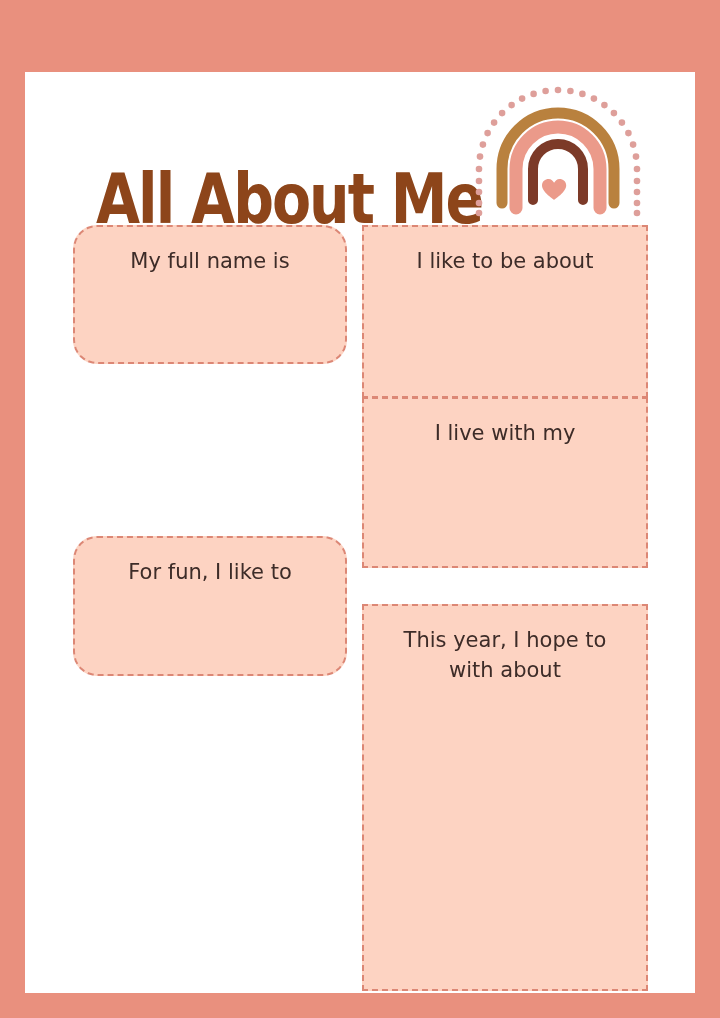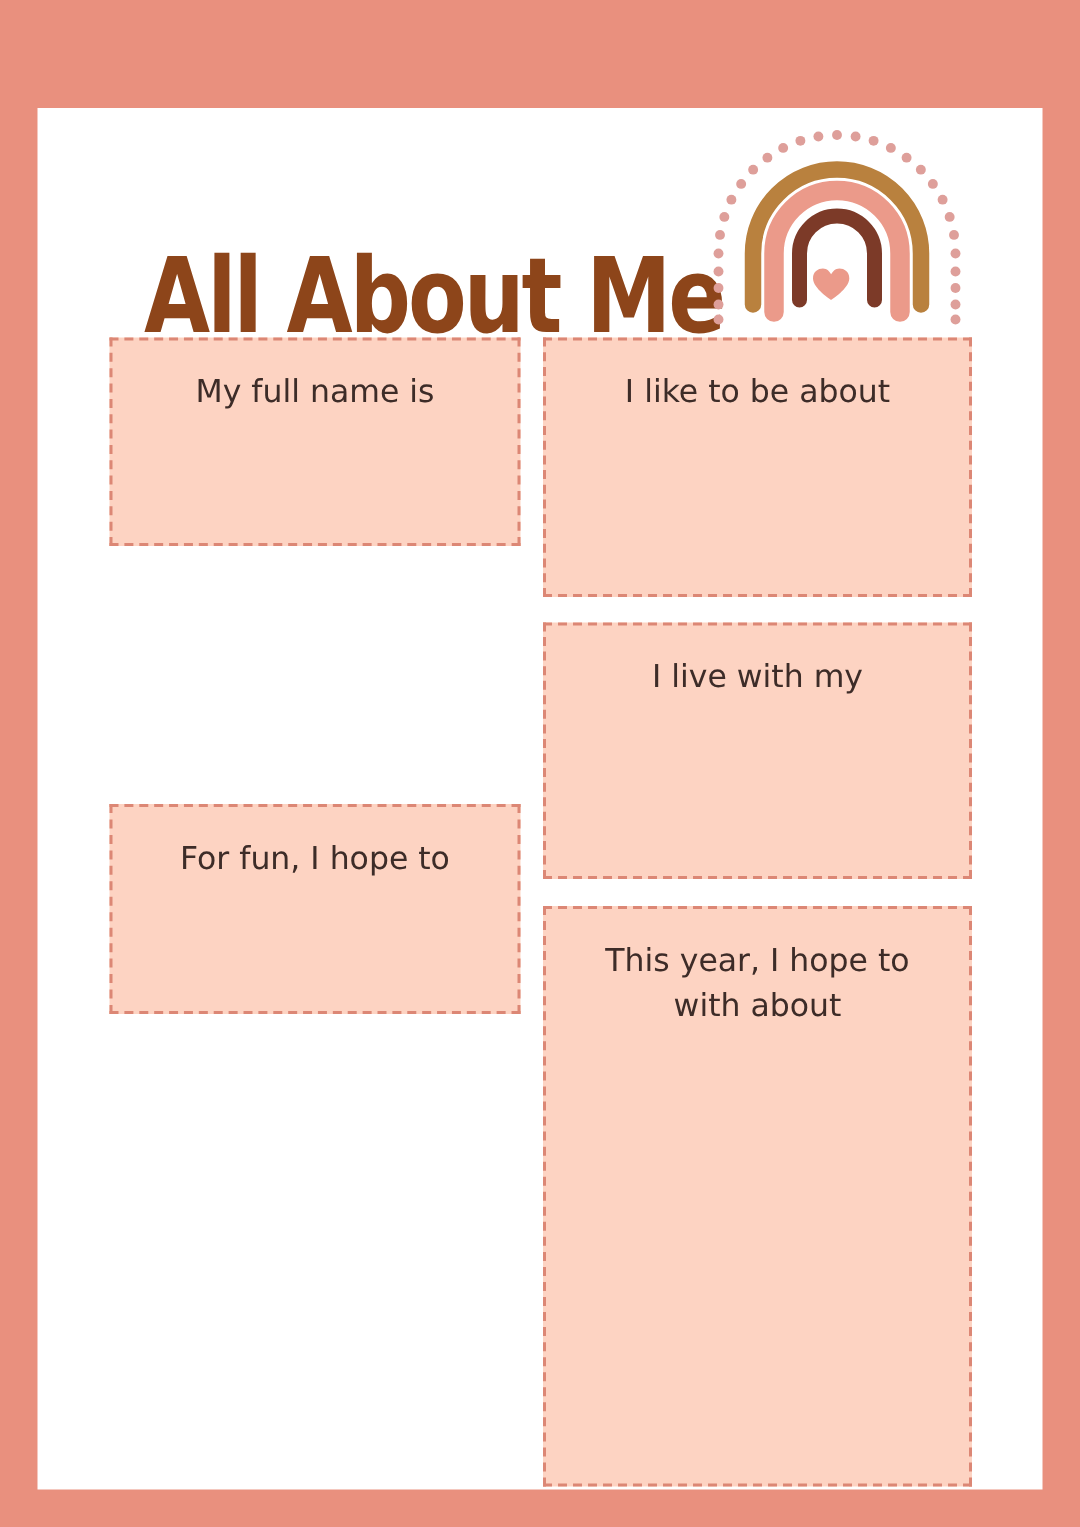--- a/index.html
+++ b/index.html
@@ -35,30 +35,30 @@
     border:2px dashed var(--box-border,#dc8775);
     box-sizing:content-box;
     text-align:center;
   }
   .flabel{
     padding:19px 16px 0 16px;
     font-size:21px;line-height:1.45;
     color:var(--label-text,#3d2c28);
   }
   
-  .l{left:48px;width:270px;}
+  .l{left:48px;width:270px;border-radius:24px;}
   .l1{top:153px;height:135px;}
   .l2{top:310px;height:134px;}
   .l3{top:464px;height:136px;}
   .l4{top:626px;height:132px;}
   .l5{top:781px;height:133px;}
   
   .r{left:337px;width:282px;}
   .r1{top:153px;height:169px;}
-  .r2{top:343px;height:167px;}
+  .r2{top:325px;height:167px;}
   .r3{top:532px;height:383px;}
 </style>
 </head>
 <body>
 
 <div class="page">
 
   <div class="title">All About Me</div>
 
   <svg class="rainbow" viewBox="0 0 205 142">
@@ -98,21 +98,21 @@
     <path class="arc arc-inner" d="M 78 119 L 78 88 A 25 25 0 0 1 128 88 L 128 119"></path>
     <g transform="translate(87,98) scale(1.1)">
       <path class="heart" d="M 0,6 C 0,2 3,0 6,0 C 8.5,0 10,1.8 11,3.5 C 12,1.8 13.5,0 16,0 C 19,0 22,2 22,6 C 22,12 11,19 11,19 C 11,19 0,12 0,6 Z"></path>
     </g>
   </svg>
 
   <div class="fbox l l1">
     <div class="flabel">My full name is</div>
   </div>
   <div class="fbox l l3">
-    <div class="flabel">For fun, I hope to</div>
+    <div class="flabel">For fun, I like to</div>
   </div>
 
   <div class="fbox r r1">
     <div class="flabel">I like to be about</div>
   </div>
   <div class="fbox r r2">
     <div class="flabel">I live with my</div>
   </div>
   <div class="fbox r r3">
     <div class="flabel">This year, I hope to with about</div>

